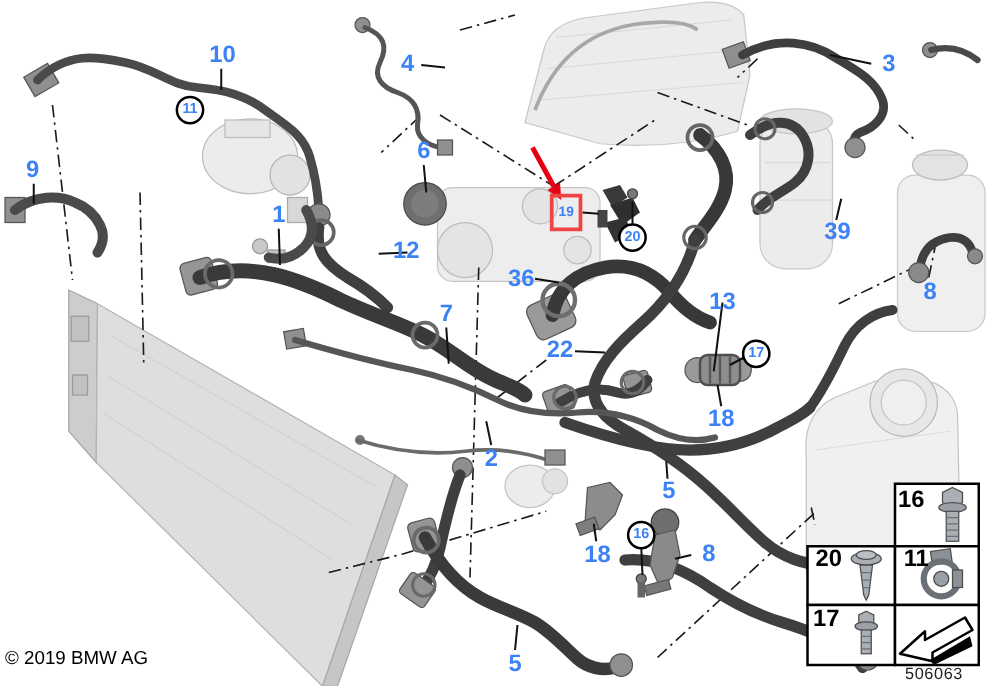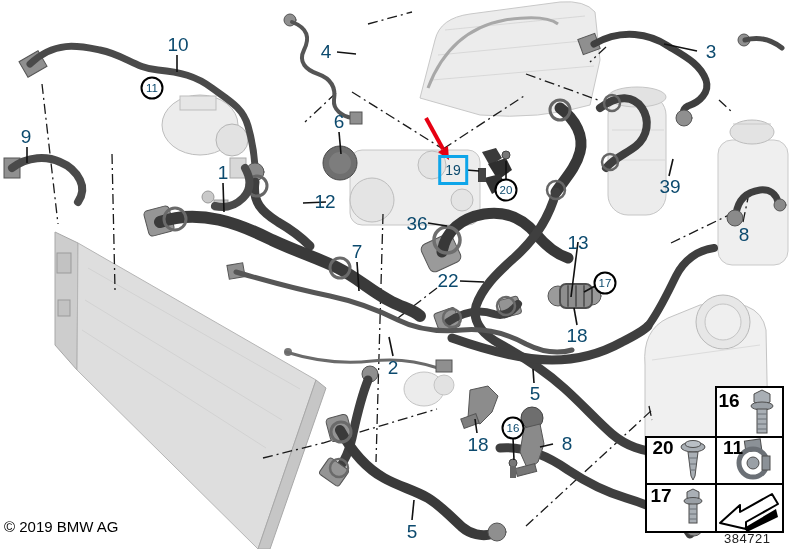--- a/index.html
+++ b/index.html
@@ -1,23 +1,23 @@
 <!DOCTYPE html>
 <html><head>
 <meta charset="utf-8">
 <style>
   html,body{margin:0;padding:0;background:#fff;}
   .stage{position:relative;width:790px;height:549px;background:#fff;overflow:hidden;
          font-family:"Liberation Sans",sans-serif;}
   svg.artwork{position:absolute;left:0;top:0;z-index:1;}
-  .co{position:absolute;transform:translate(-50%,-50%);font-weight:normal;font-size:19px;
-      color:#0c4a6e;z-index:6;white-space:nowrap;line-height:1;}
+  .co{position:absolute;transform:translate(-50%,-50%);font-weight:bold;font-size:19px;
+      color:#3b82f6;z-index:6;white-space:nowrap;line-height:1;}
   .co.circ{width:19px;height:19px;border:2px solid #000;border-radius:50%;
            font-size:11.5px;line-height:19px;text-align:center;background:#fff;}
-  .co.boxed{border:3px solid #0ea5e9;padding:1px 4px;font-size:14px;line-height:22px;
+  .co.boxed{border:3px solid #ef4444;padding:1px 4px;font-size:11px;line-height:22px;
             background:transparent;}
   .legend-num{position:absolute;transform:translate(-50%,-50%);font-weight:bold;
               font-size:19px;color:#000;z-index:6;line-height:1;}
   .copyright{position:absolute;left:4px;top:518px;font-weight:normal;font-size:15px;
              color:#000;z-index:6;}
   .diagram-number{position:absolute;left:724px;top:531px;font-size:13px;color:#222;
                   letter-spacing:.5px;z-index:6;}
 </style>
 </head>
 <body>
@@ -326,15 +326,15 @@
 <div class="co circ" style="left:506px;top:190px">20</div>
 
 <div class="co boxed" style="left:453px;top:170px">19</div>
 
 <div class="legend-num" style="left:729px;top:400px">16</div>
 <div class="legend-num" style="left:663px;top:447px">20</div>
 <div class="legend-num" style="left:733px;top:447px">11</div>
 <div class="legend-num" style="left:661px;top:495px">17</div>
 
 <div class="copyright">© 2019 BMW AG</div>
-<div class="diagram-number">384721</div>
+<div class="diagram-number">506063</div>
 
 </div>
 
 </body></html>

